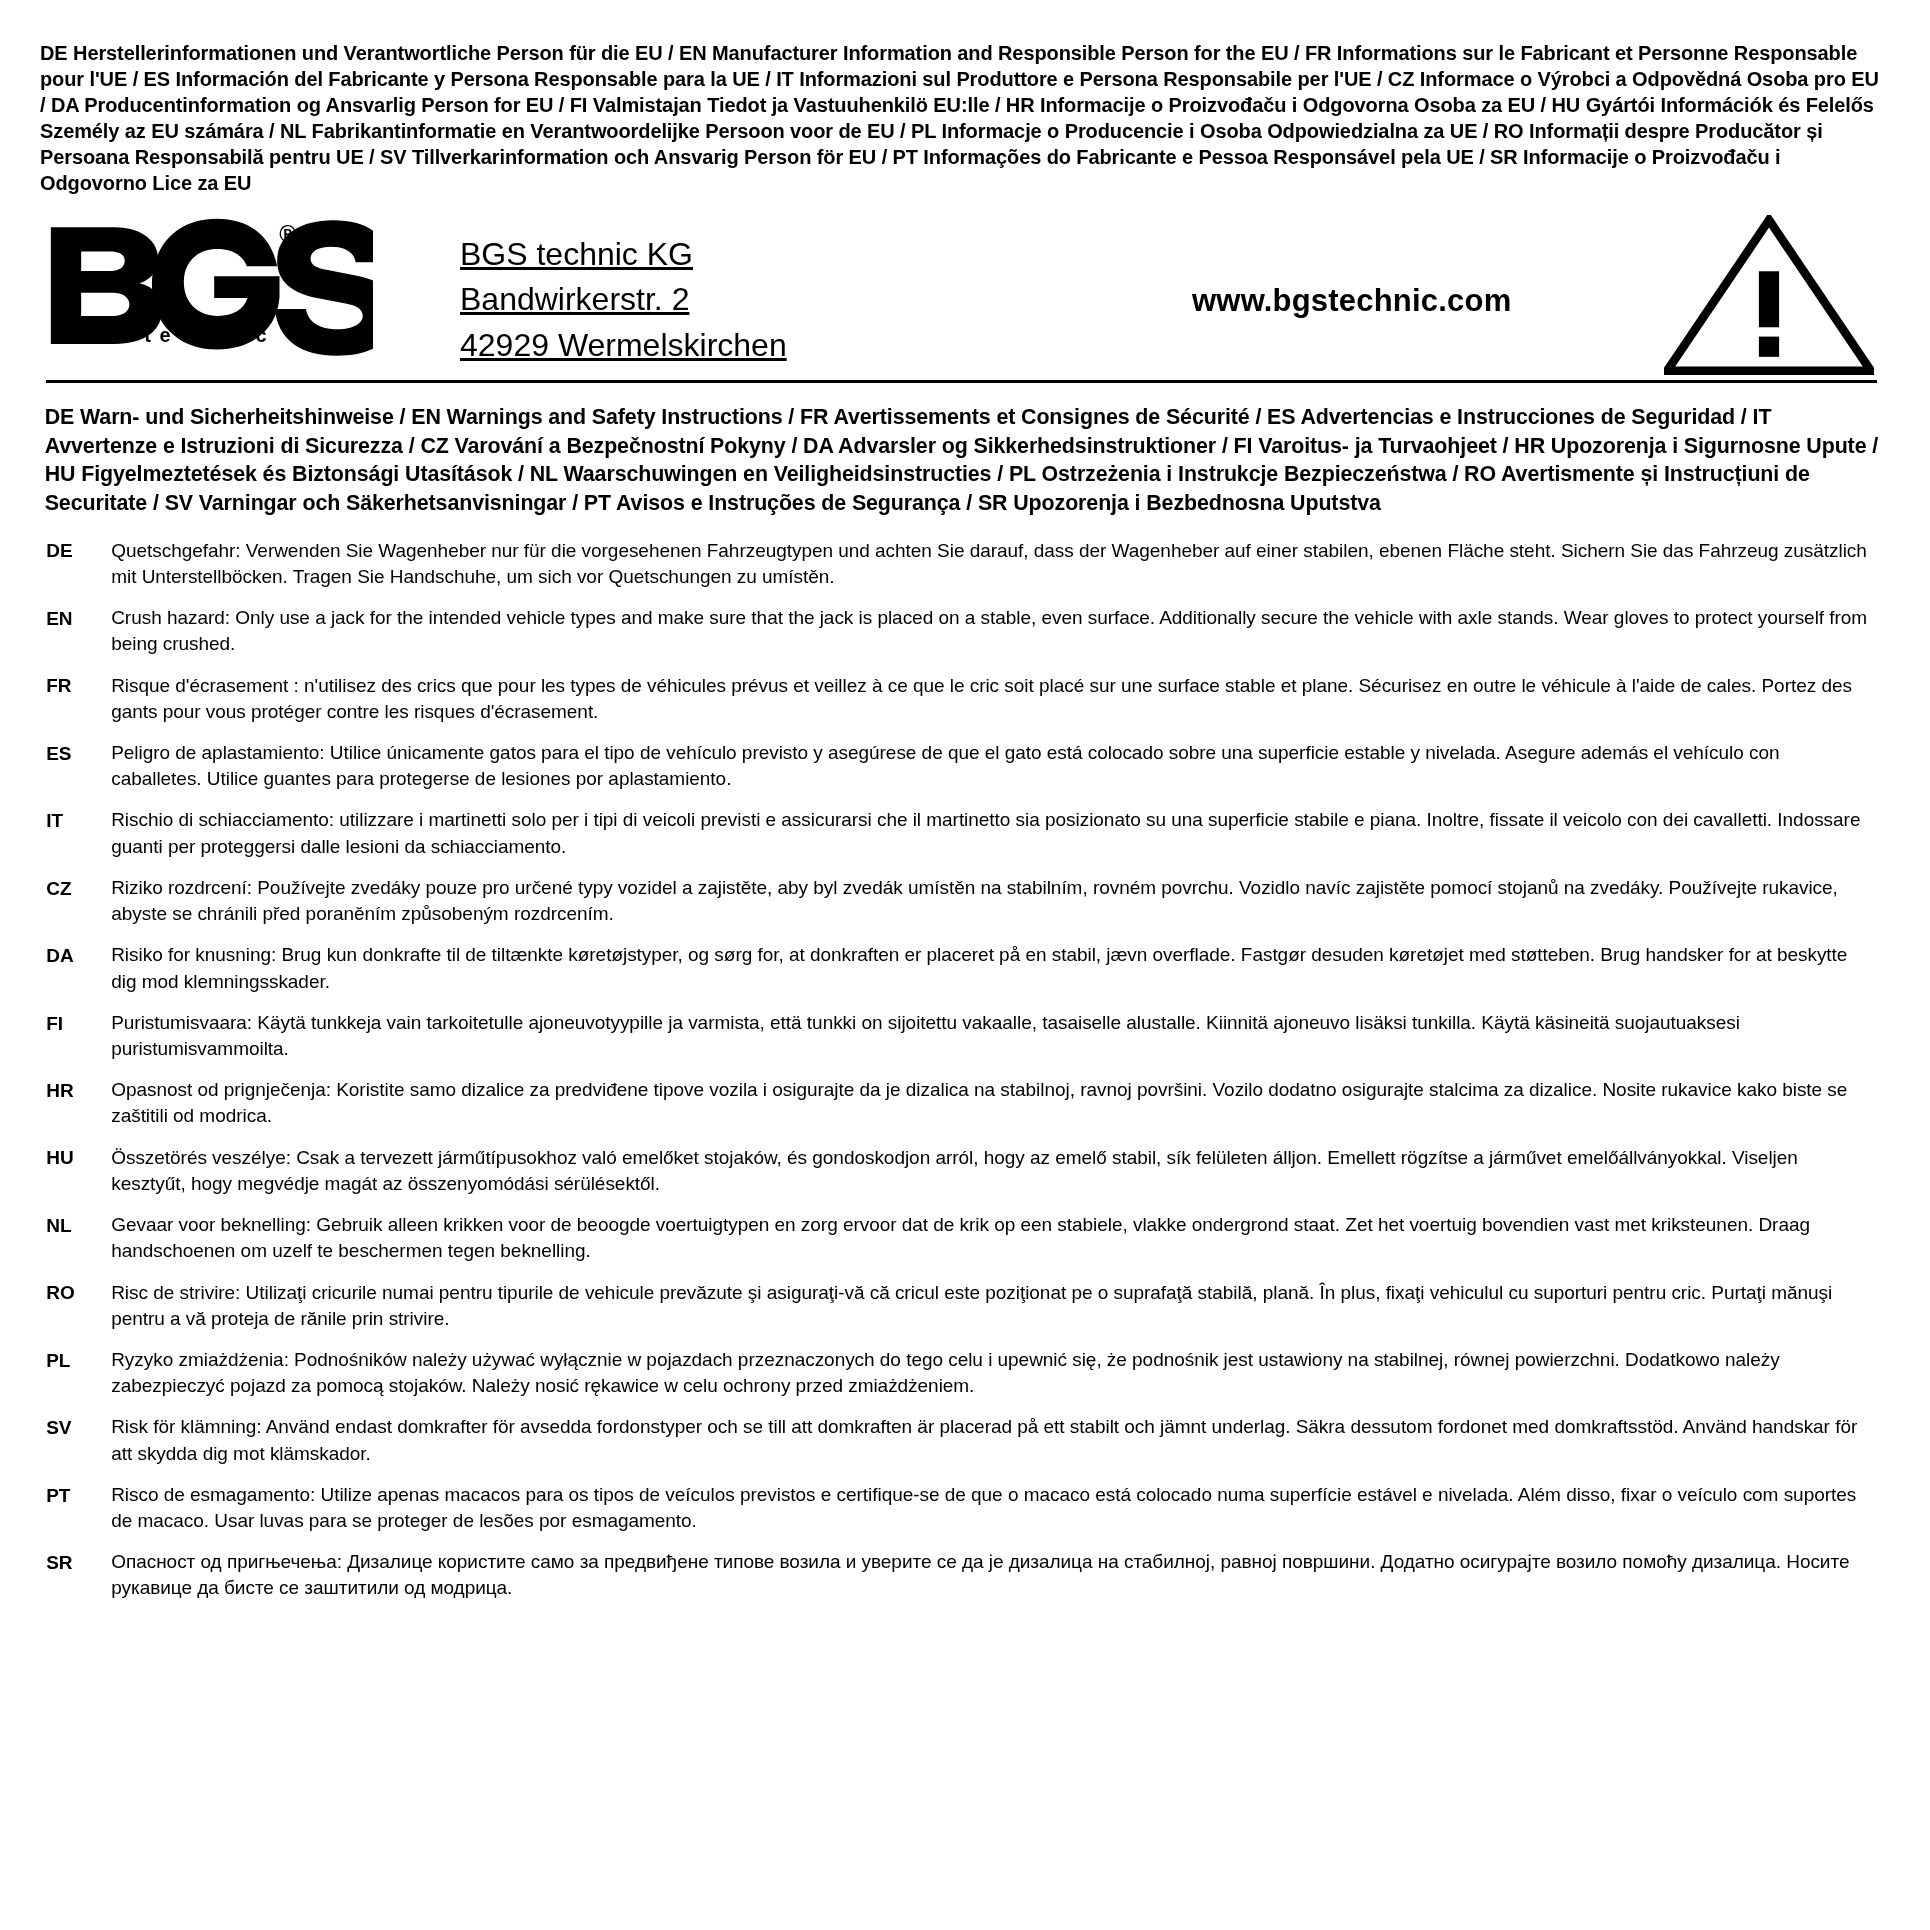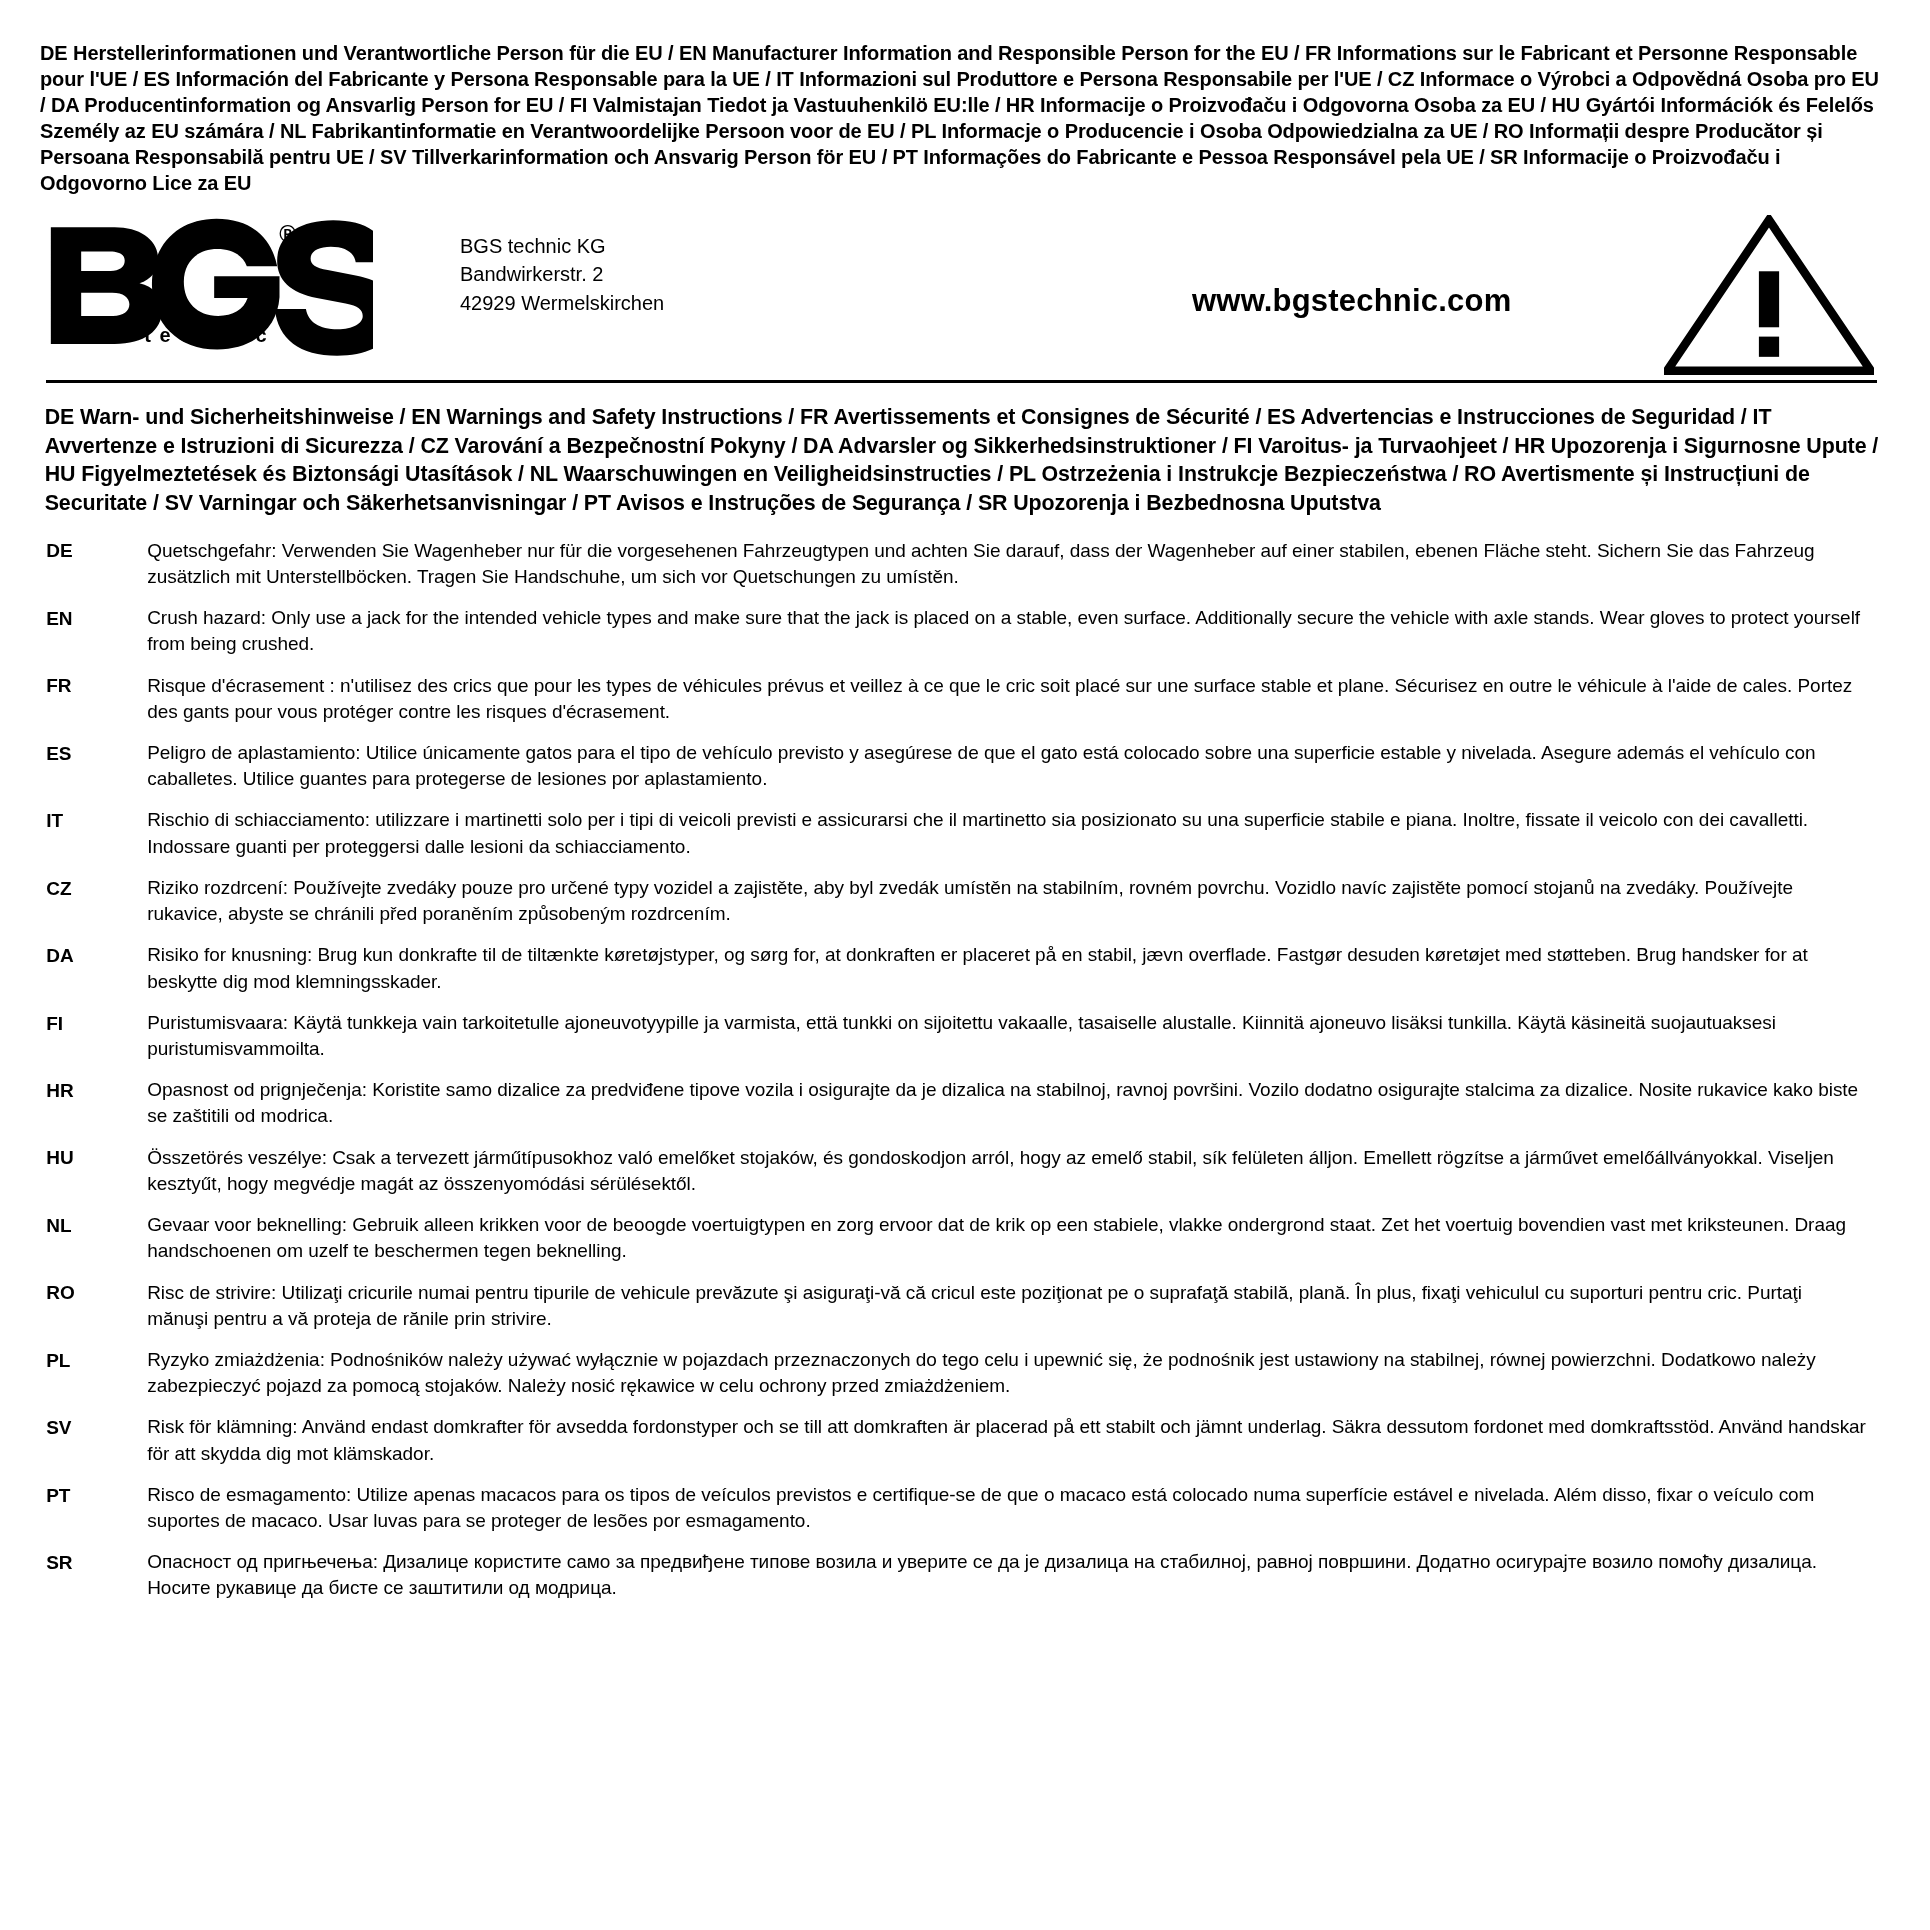--- a/index.html
+++ b/index.html
@@ -43,22 +43,23 @@
     top: 7.8px;
     width: 327px;
     height: 140px;
   }
   .logo svg { display: block; }
 
   .addr {
     position: absolute;
     left: 420px;
     top: 22px;
-    font-size: 20px;
+    font-size: 32px;
     line-height: 1.42;
+    text-decoration: underline;
   }
   .tel {
     position: absolute;
     left: 806px;
     top: 22px;
     font-size: 24px;
     line-height: 1.42;
   }
   .website {
     position: absolute;
@@ -90,21 +91,20 @@
     letter-spacing: -0.1px;
     margin: 20px 3.1px 20px 4.7px;
   }
 
   
   .rows { margin: 0 14px 0 6.2px; }
   .row {
     display: flex;
     align-items: flex-start;
     margin-bottom: 15px;
-    gap: 36px;
   }
   .row .code {
     flex: 0 0 65px;
     font-size: 19px;
     font-weight: bold;
     line-height: 1.38;
     padding-top: 0.8px;
   }
   .row .text {
     flex: 1 1 auto;

